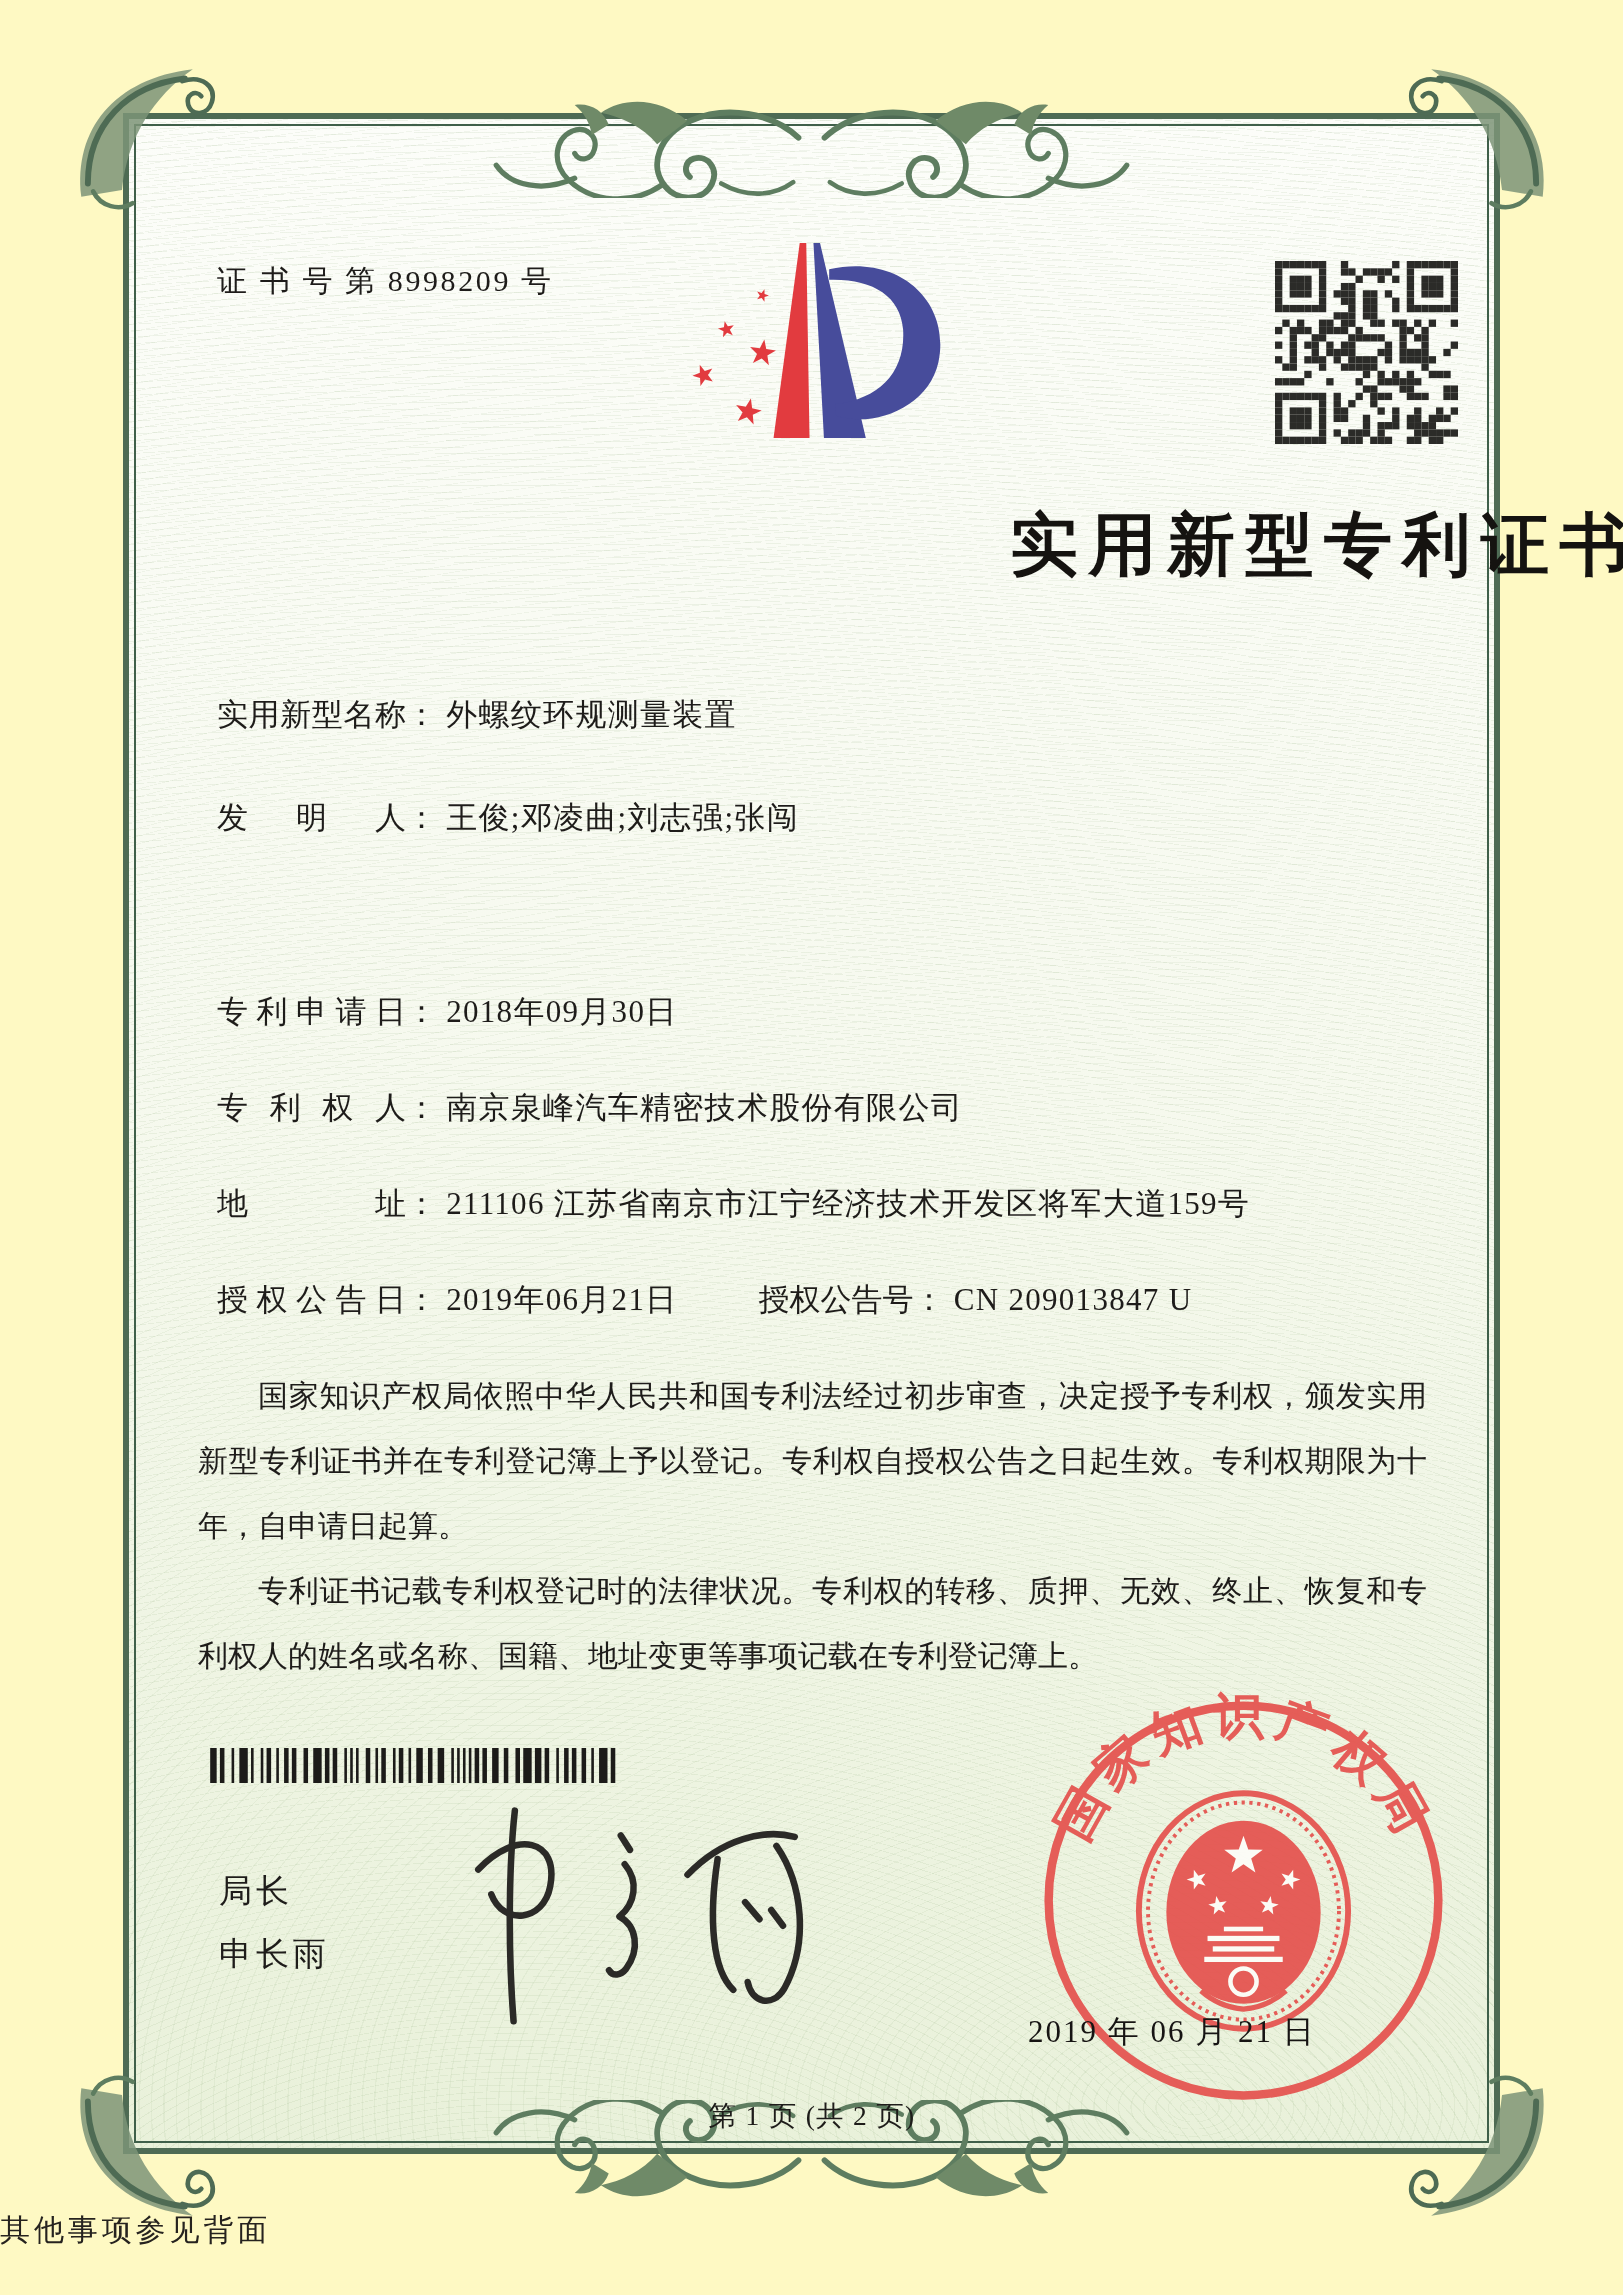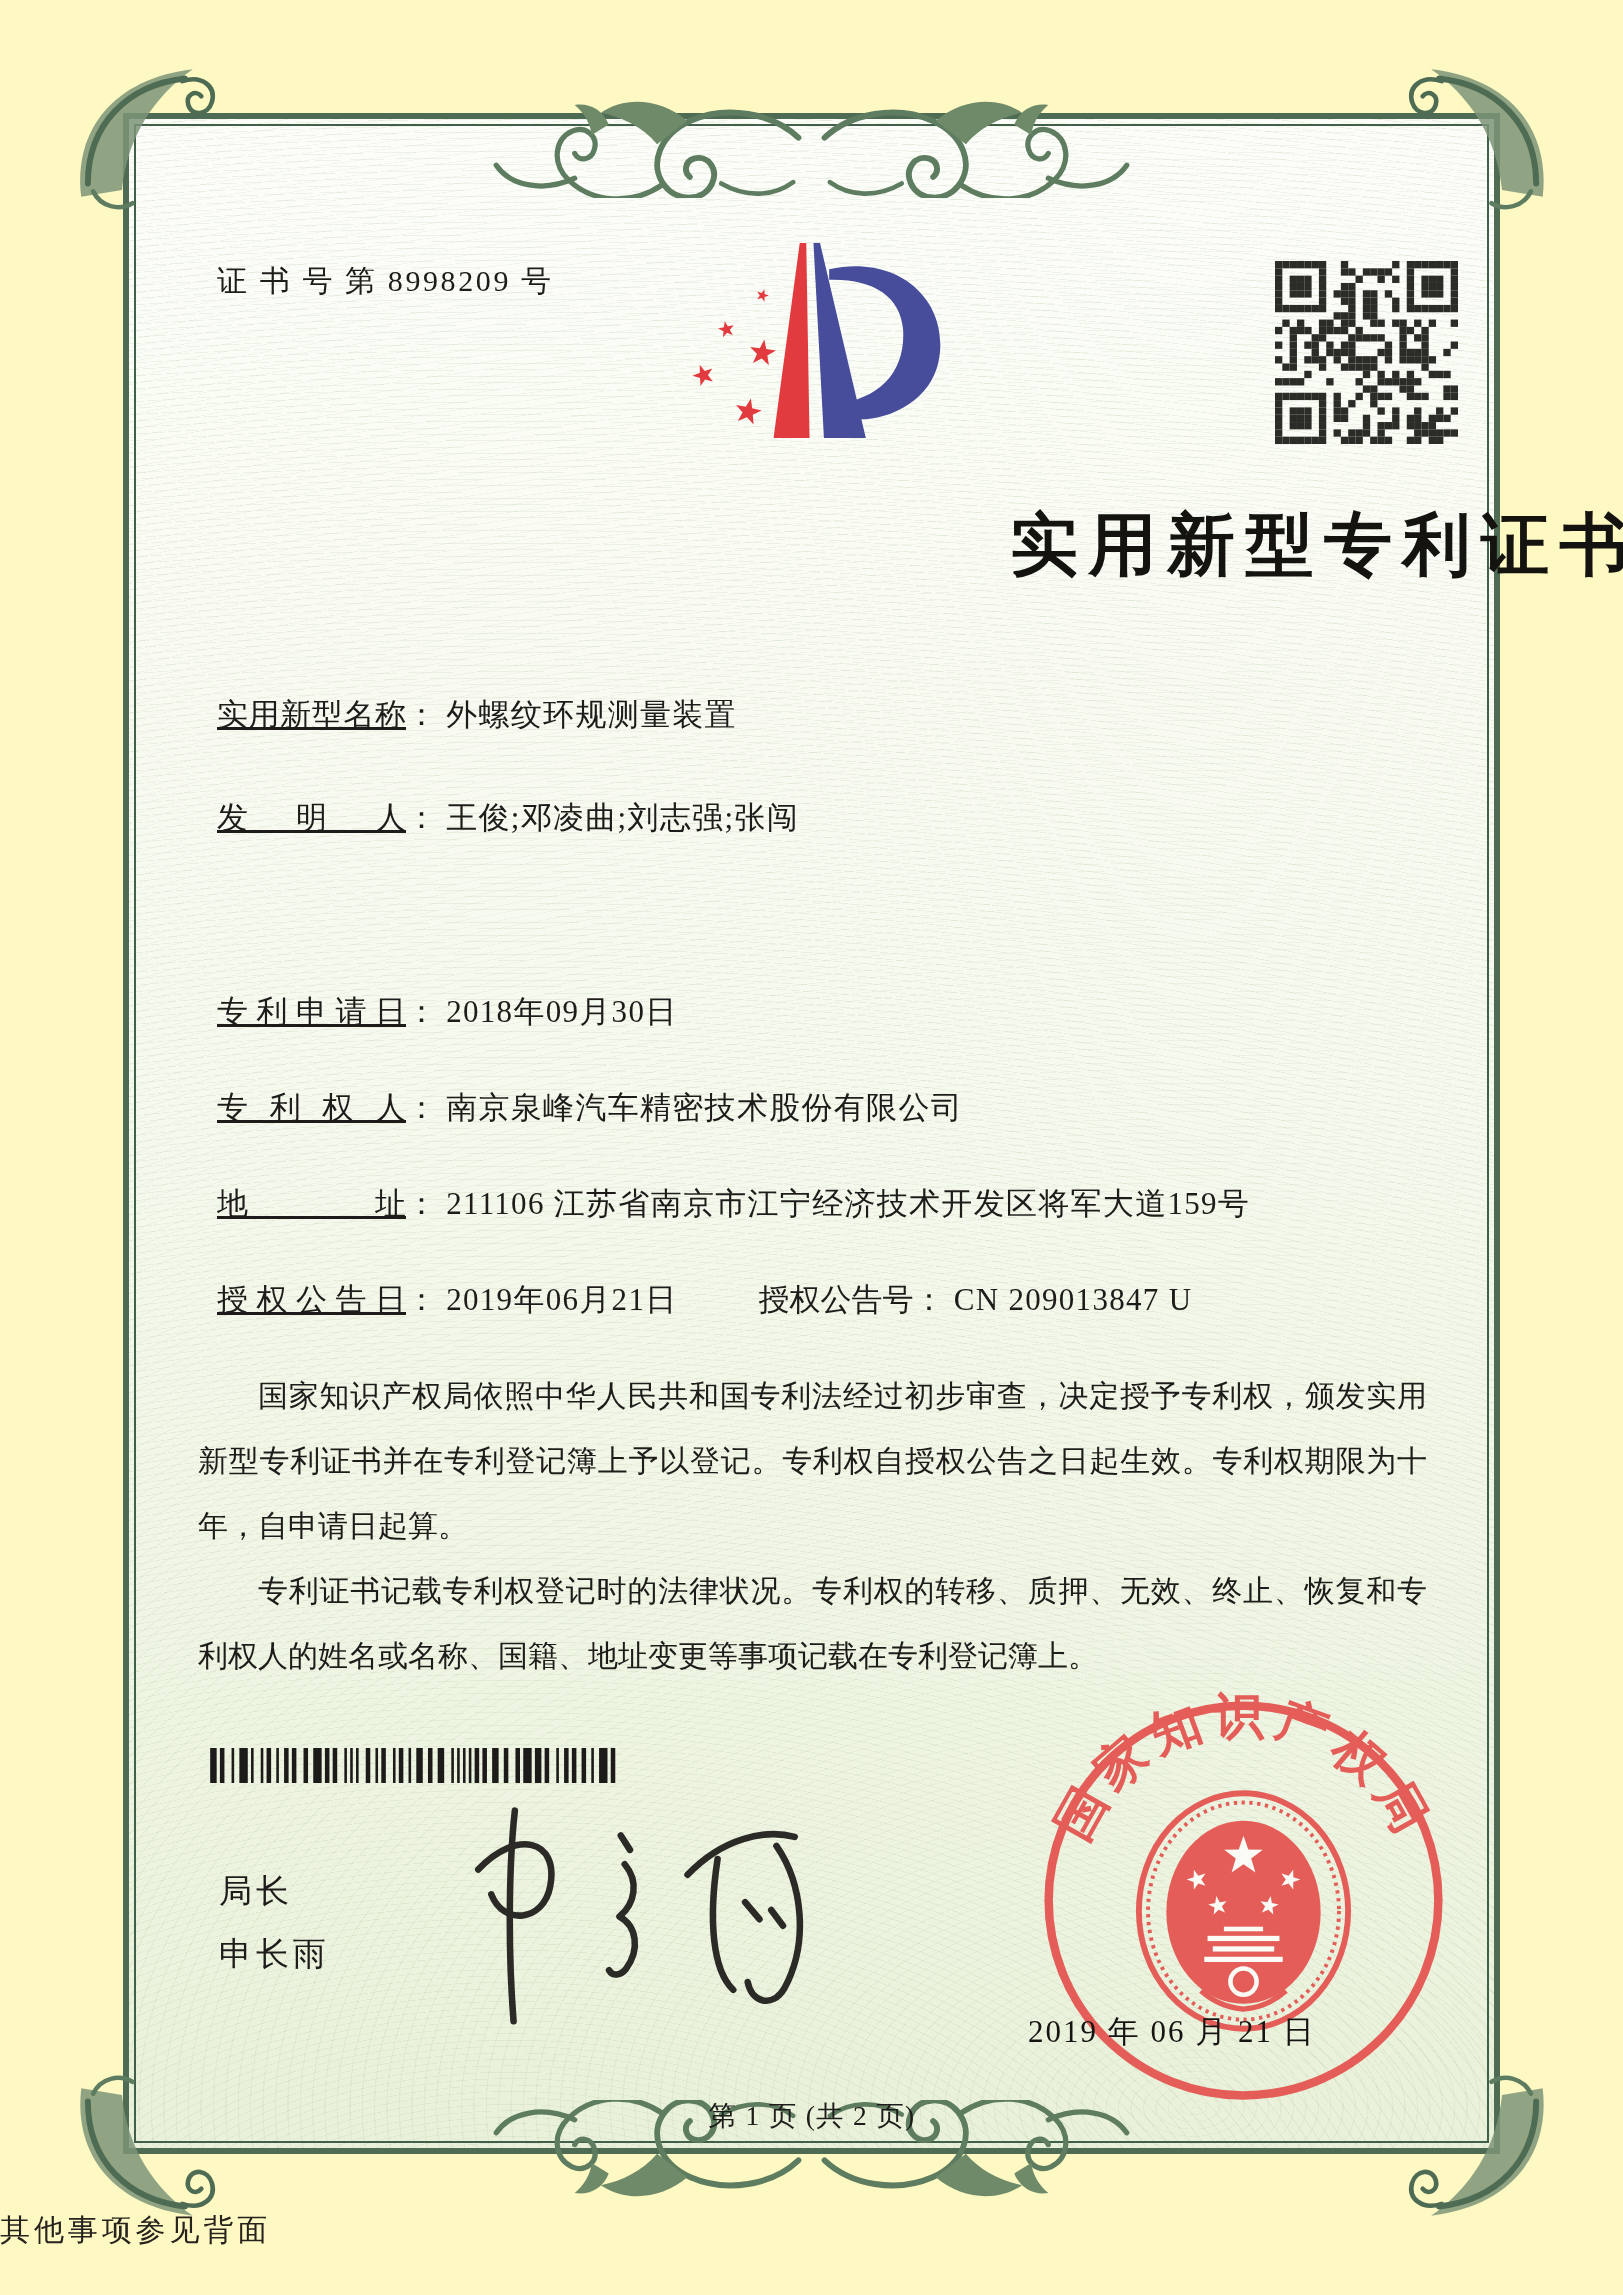--- a/index.html
+++ b/index.html
@@ -24,21 +24,21 @@
     position:absolute;inset:4.6px;border:2.6px solid #40604a;pointer-events:none;
   }
   
   .abs{position:absolute;}
   .cert-no{left:217px;top:261px;font-size:30px;letter-spacing:2.6px;}
   .title{
     left:0;top:486px;width:100%;text-align:right;margin:14px;
     font-size:68px;font-weight:700;letter-spacing:10.5px;color:#151310;
   }
   .field-row{left:217px;width:1217px;font-size:31px;white-space:nowrap;}
-  .flabel{display:inline-block;width:189px;text-align:justify;text-align-last:justify;vertical-align:bottom;text-decoration:underline;}
+  .flabel{display:inline-block;width:189px;text-align:justify;text-align-last:justify;vertical-align:bottom;}
   .fcolon{display:inline-block;}
   .fvalue{margin-left:9.2px;letter-spacing:1.3px;}
   .pair2{margin-left:81px;}
   .pair2 .flabel2{display:inline-block;}
   .body-text{
     left:198px;top:1363px;width:1229px;
     font-size:30px;line-height:65px;text-align:justify;
   }
   .body-text p{margin:0;text-indent:2em;}
   .commissioner-title{left:219px;top:1869px;font-size:33px;letter-spacing:3.9px;}

